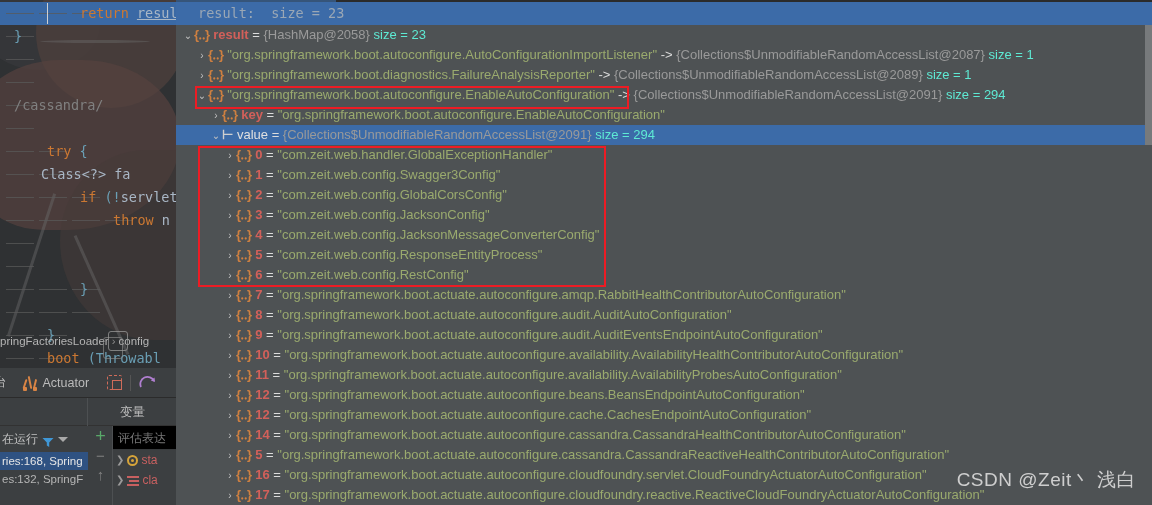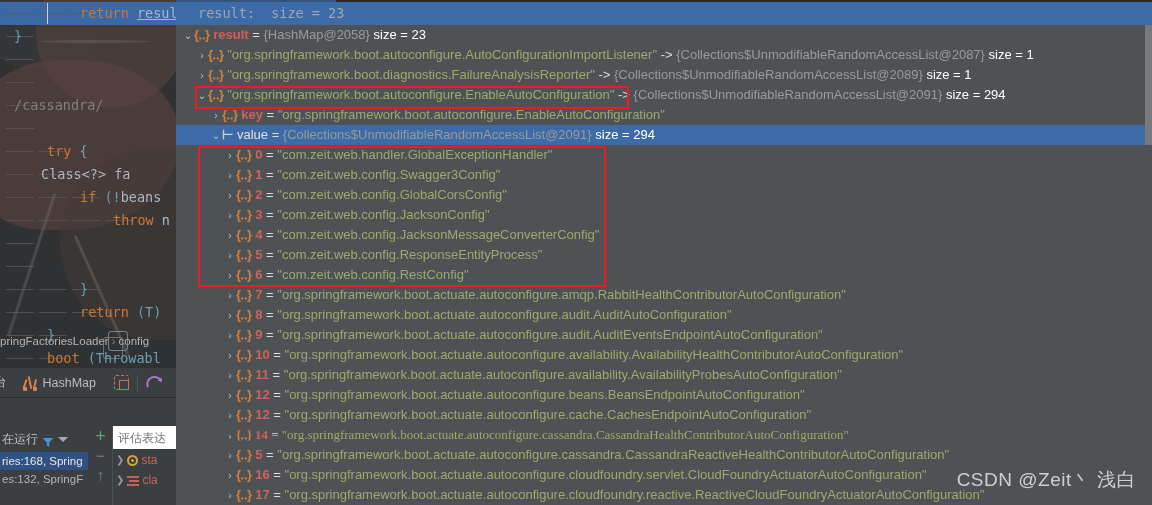--- a/index.html
+++ b/index.html
@@ -108,21 +108,21 @@
      padding-left:2px; color:#b5b5b5; }
   .frame-row.sel { background:#2f5282; color:#e6e6e6; }
 
   #expr-pane { position:absolute; left:89px; top:58px; width:87px; height:79px; display:flex; }
   #expr-gutter { width:24px; height:79px; display:flex; flex-direction:column; align-items:center;
      padding-top:3px; gap:4px; border-right:1px solid #4d5052;}
   .g-btn { font-size:15px; color:#7f7f7f; line-height:15px; }
   .g-plus { color:#59a869; font-size:18px; }
   #expr-list { flex:1; overflow:hidden; }
   #expr-input { height:24px; line-height:24px; font-size:12px; color:#777; padding-left:5px;
-     background:#ffffff; border-bottom:1px solid #383b3d; white-space:nowrap; overflow:hidden;}
+     background:#000000; border-bottom:1px solid #383b3d; white-space:nowrap; overflow:hidden;}
   .expr-row { height:20px; line-height:20px; font-size:12px; white-space:nowrap; padding-left:3px;
      display:flex; align-items:center; gap:3px; color:#c86060; }
   .arw { color:#9a9a9a; font-size:10px; }
   .ico-static { width:11px; height:11px; border:2px solid #d6a43a; border-radius:50%; position:relative; flex:none;}
   .ico-static::after{content:'';position:absolute;left:2px;top:2px;width:3px;height:3px;background:#d6a43a;border-radius:50%;}
   .ico-field { width:12px; height:11px; position:relative; flex:none; }
   .ico-field i { position:absolute; background:#c86060; height:2px; }
 
   
   #tree {
@@ -133,21 +133,21 @@
   .row { position:relative; height:20px; line-height:20px; white-space:nowrap; }
   .row.sel { background:#3c6ba8; }
   .row .arrow { display:inline-block; width:12px; text-align:center; color:#c0c0c0; font-size:10px; }
   .row .braces { color:#d08040; font-weight:bold; letter-spacing:-.5px; }
   .row .listico { color:#cfcfcf; font-weight:bold; }
   .row .name { color:#e0e0e0; }
   .row .name.red { color:#d2605a; font-weight:bold; }
   .row .eq { color:#dcdcdc; }
   .row .str { color:#9aaa6e; }
   .row .obj { color:#9a9a9a; }
-  .row .meta { color:#ffffff;text-align:right; }
+  .row .meta { color:#5eead4;text-align:right; }
 
   
   .redbox { position:absolute; border:2.5px solid #ed1c24; pointer-events:none; z-index:50; }
   #redbox-enable { left:195px; top:86px; width:434px; height:23px; }
   #redbox-items  { left:198px; top:146px; width:408px; height:141px; }
 
   
   #tree-scroll { position:absolute; right:0; top:25px; width:7px; height:120px; background:#777a7c; z-index:60; }
   #tree-scroll-track { position:absolute; right:0; top:25px; width:7px; height:480px; background:transparent; z-index:59; }
 
@@ -172,26 +172,26 @@
 
     <div id="code-lines">
         <div class="code-line" style="top: 2px;"><div class="hl-line" style="top: 0px;"></div><div class="guide" style="left: 6px; width: 28px;"></div><div class="guide" style="left: 39px; width: 28px;"></div><div class="guide" style="left: 72px; width: 28px;"></div><span class="txt" style="padding-left: 80px;"><span class="kw">return </span><span class="var ul">result</span></span></div>
         <div class="code-line" style="top: 25px;"><div class="guide" style="left: 6px; width: 28px;"></div><span class="txt" style="padding-left: 14px;"><span class="gen">}</span></span></div>
         <div class="code-line" style="top: 48px;"><div class="guide" style="left: 6px; width: 28px;"></div><span class="txt" style="padding-left: 14px;"></span></div>
         <div class="code-line" style="top: 71px;"><div class="guide" style="left: 6px; width: 28px;"></div><span class="txt" style="padding-left: 14px;"></span></div>
         <div class="code-line" style="top: 94px;"><div class="guide" style="left: 6px; width: 28px;"></div><span class="txt" style="padding-left: 14px;"><span class="cmt">/cassandra/</span></span></div>
         <div class="code-line" style="top: 117px;"><div class="guide" style="left: 6px; width: 28px;"></div></div>
         <div class="code-line" style="top: 140px;"><div class="guide" style="left: 6px; width: 28px;"></div><div class="guide" style="left: 39px; width: 28px;"></div><span class="txt" style="padding-left: 47px;"><span class="kw">try </span><span class="gen">{</span></span></div>
         <div class="code-line" style="top: 163px;"><div class="guide" style="left: 6px; width: 28px;"></div><div class="guide" style="left: 39px; width: 28px;"></div><div class="guide" style="left: 72px; width: 28px;"></div><span class="txt" style="padding-left: 41px;"><span class="cls">Class&lt;?&gt;</span><span class="var"> fa</span></span></div>
-        <div class="code-line" style="top: 186px;"><div class="guide" style="left: 6px; width: 28px;"></div><div class="guide" style="left: 39px; width: 28px;"></div><div class="guide" style="left: 72px; width: 28px;"></div><span class="txt" style="padding-left: 80px;"><span class="kw">if </span><span class="gen">(!</span><span class="var">beans</span></span></div>
+        <div class="code-line" style="top: 186px;"><div class="guide" style="left: 6px; width: 28px;"></div><div class="guide" style="left: 39px; width: 28px;"></div><div class="guide" style="left: 72px; width: 28px;"></div><span class="txt" style="padding-left: 80px;"><span class="kw">if </span><span class="gen">(!</span><span class="var">servlet</span></span></div>
         <div class="code-line" style="top: 209px;"><div class="guide" style="left: 6px; width: 28px;"></div><div class="guide" style="left: 39px; width: 28px;"></div><div class="guide" style="left: 72px; width: 28px;"></div><div class="guide" style="left: 105px; width: 28px;"></div><span class="txt" style="padding-left: 113px;"><span class="kw">throw </span><span class="var">n</span></span></div>
         <div class="code-line" style="top: 232px;"><div class="guide" style="left: 6px; width: 28px;"></div><span class="txt" style="padding-left: 14px;"></span></div>
         <div class="code-line" style="top: 255px;"><div class="guide" style="left: 6px; width: 28px;"></div><span class="txt" style="padding-left: 14px;"></span></div>
         <div class="code-line" style="top: 278px;"><div class="guide" style="left: 6px; width: 28px;"></div><div class="guide" style="left: 39px; width: 28px;"></div><div class="guide" style="left: 72px; width: 28px;"></div><span class="txt" style="padding-left: 80px;"><span class="gen">}</span></span></div>
-        <div class="code-line" style="top: 301px;"><div class="guide" style="left: 6px; width: 28px;"></div><div class="guide" style="left: 39px; width: 28px;"></div><div class="guide" style="left: 72px; width: 28px;"></div><span class="txt" style="padding-left: 80px;"><span class="kw">return </span><span class="gen">(T)</span><span class="pun"> </span></span></div>
+        <div class="code-line" style="top: 301px;"><div class="guide" style="left: 6px; width: 28px;"></div><div class="guide" style="left: 39px; width: 28px;"></div><div class="guide" style="left: 72px; width: 28px;"></div></div>
         <div class="code-line" style="top: 324px;"><div class="guide" style="left: 6px; width: 28px;"></div><div class="guide" style="left: 39px; width: 28px;"></div><span class="txt" style="padding-left: 47px;"><span class="gen">}</span></span></div>
         <div class="code-line" style="top: 347px;"><div class="guide" style="left: 6px; width: 28px;"></div><div class="guide" style="left: 39px; width: 28px;"></div><span class="txt" style="padding-left: 47px;"><span class="kw">boot </span><span class="gen">(Throwabl</span></span></div>
       </div>
     <div class="caret"></div>
   </div>
 
   <div id="hint-deco1"></div>
   <div id="hint-band">result:  size = 23</div>
 
   <div id="breadcrumb">
@@ -207,32 +207,36 @@
         <span>台</span>
       </div>
       <div class="dbg-tab t-actuator">
         <span class="actuator-ico">
           <i class="a1"></i>
             <i class="a2"></i>
             <i class="a3"></i>
             <i class="a4"></i>
             <i class="a5"></i>
         </span>
-        <span>HashMap</span>
+        <span>Actuator</span>
       </div>
       <div class="layout-ico"></div>
       <div class="vdiv"></div>
       <div class="rerun-ico">
         <svg width="18" height="16" viewBox="0 0 18 16">
           <path d="M2 12 A7 7 0 0 1 15 6" stroke="#b07fd0" stroke-width="1.8" fill="none"></path>
           <path d="M15.5 2.5 L16 7 L11.8 5.6 Z" fill="#b07fd0"></path>
         </svg>
       </div>
     </div>
 
+    <div id="var-header">
+      <div id="vh-left"></div>
+      <div id="vh-right">变量</div>
+    </div>
 
     <div id="frames-pane">
       <div id="frames-toolbar">
         <span class="lbl">在运行</span>
         <span class="filter-ico">
           <svg width="12" height="11" viewBox="0 0 12 11">
               <path d="M0.5 1 L11.5 1 L7.2 5.6 L7.2 10 L4.8 8.6 L4.8 5.6 Z" fill="#3f97d6"></path>
             </svg>
         </span>
         <span class="chev-d"></span>
@@ -285,21 +289,21 @@
       <div class="row" style="padding-left: 48px;"><span class="arrow">›</span><span class="braces">{‥}</span> <span class="name red">4</span><span class="eq"> = </span><span class="str">"com.zeit.web.config.JacksonMessageConverterConfig"</span></div>
       <div class="row" style="padding-left: 48px;"><span class="arrow">›</span><span class="braces">{‥}</span> <span class="name red">5</span><span class="eq"> = </span><span class="str">"com.zeit.web.config.ResponseEntityProcess"</span></div>
       <div class="row" style="padding-left: 48px;"><span class="arrow">›</span><span class="braces">{‥}</span> <span class="name red">6</span><span class="eq"> = </span><span class="str">"com.zeit.web.config.RestConfig"</span></div>
       <div class="row" style="padding-left: 48px;"><span class="arrow">›</span><span class="braces">{‥}</span> <span class="name red">7</span><span class="eq"> = </span><span class="str">"org.springframework.boot.actuate.autoconfigure.amqp.RabbitHealthContributorAutoConfiguration"</span></div>
       <div class="row" style="padding-left: 48px;"><span class="arrow">›</span><span class="braces">{‥}</span> <span class="name red">8</span><span class="eq"> = </span><span class="str">"org.springframework.boot.actuate.autoconfigure.audit.AuditAutoConfiguration"</span></div>
       <div class="row" style="padding-left: 48px;"><span class="arrow">›</span><span class="braces">{‥}</span> <span class="name red">9</span><span class="eq"> = </span><span class="str">"org.springframework.boot.actuate.autoconfigure.audit.AuditEventsEndpointAutoConfiguration"</span></div>
       <div class="row" style="padding-left: 48px;"><span class="arrow">›</span><span class="braces">{‥}</span> <span class="name red">10</span><span class="eq"> = </span><span class="str">"org.springframework.boot.actuate.autoconfigure.availability.AvailabilityHealthContributorAutoConfiguration"</span></div>
       <div class="row" style="padding-left: 48px;"><span class="arrow">›</span><span class="braces">{‥}</span> <span class="name red">11</span><span class="eq"> = </span><span class="str">"org.springframework.boot.actuate.autoconfigure.availability.AvailabilityProbesAutoConfiguration"</span></div>
       <div class="row" style="padding-left: 48px;"><span class="arrow">›</span><span class="braces">{‥}</span> <span class="name red">12</span><span class="eq"> = </span><span class="str">"org.springframework.boot.actuate.autoconfigure.beans.BeansEndpointAutoConfiguration"</span></div>
       <div class="row" style="padding-left: 48px;"><span class="arrow">›</span><span class="braces">{‥}</span> <span class="name red">12</span><span class="eq"> = </span><span class="str">"org.springframework.boot.actuate.autoconfigure.cache.CachesEndpointAutoConfiguration"</span></div>
-      <div class="row" style="padding-left: 48px; font-family: Liberation Serif, serif;"><span class="arrow">›</span><span class="braces">{‥}</span> <span class="name red">14</span><span class="eq"> = </span><span class="str">"org.springframework.boot.actuate.autoconfigure.cassandra.CassandraHealthContributorAutoConfiguration"</span></div>
+      <div class="row" style="padding-left: 48px;"><span class="arrow">›</span><span class="braces">{‥}</span> <span class="name red">14</span><span class="eq"> = </span><span class="str">"org.springframework.boot.actuate.autoconfigure.cassandra.CassandraHealthContributorAutoConfiguration"</span></div>
       <div class="row" style="padding-left: 48px;"><span class="arrow">›</span><span class="braces">{‥}</span> <span class="name red">5</span><span class="eq"> = </span><span class="str">"org.springframework.boot.actuate.autoconfigure.cassandra.CassandraReactiveHealthContributorAutoConfiguration"</span></div>
       <div class="row" style="padding-left: 48px;"><span class="arrow">›</span><span class="braces">{‥}</span> <span class="name red">16</span><span class="eq"> = </span><span class="str">"org.springframework.boot.actuate.autoconfigure.cloudfoundry.servlet.CloudFoundryActuatorAutoConfiguration"</span></div>
       <div class="row" style="padding-left: 48px;"><span class="arrow">›</span><span class="braces">{‥}</span> <span class="name red">17</span><span class="eq"> = </span><span class="str">"org.springframework.boot.actuate.autoconfigure.cloudfoundry.reactive.ReactiveCloudFoundryActuatorAutoConfiguration"</span></div>
     </div>
 
   <div id="tree-scroll-track"></div>
   <div id="tree-scroll"></div>
 
   <div class="redbox" id="redbox-enable"></div>
   <div class="redbox" id="redbox-items"></div>

